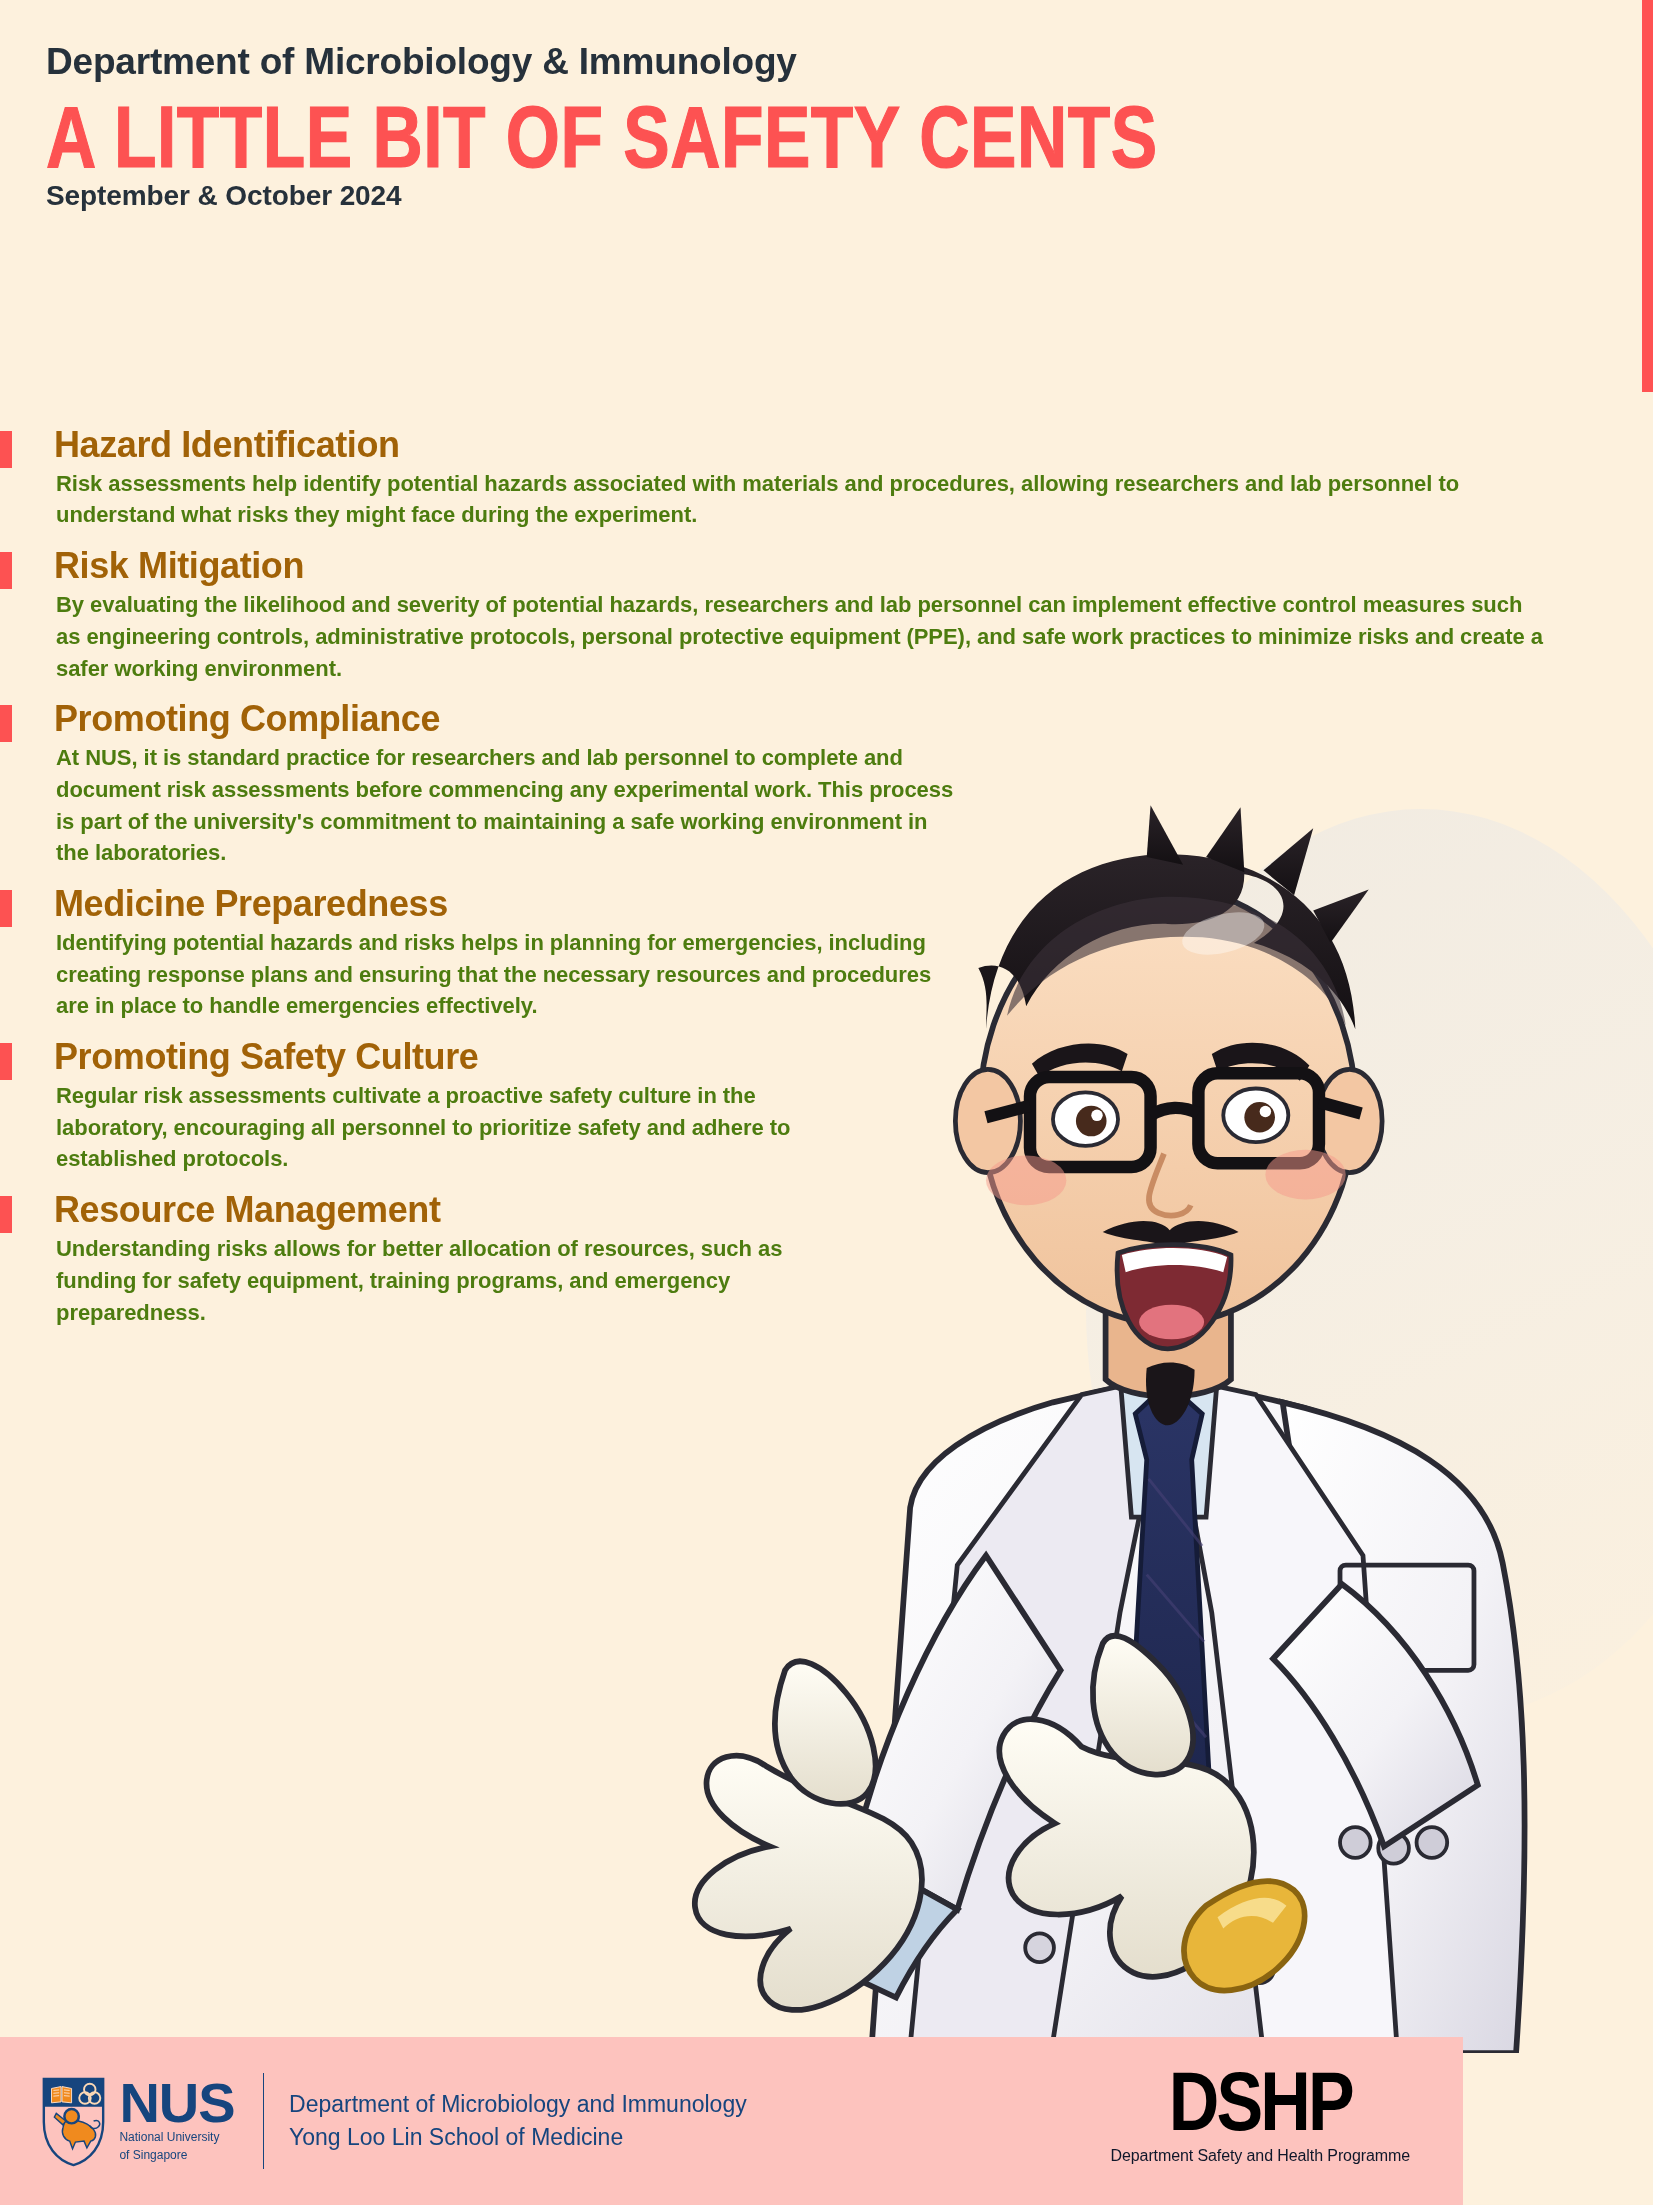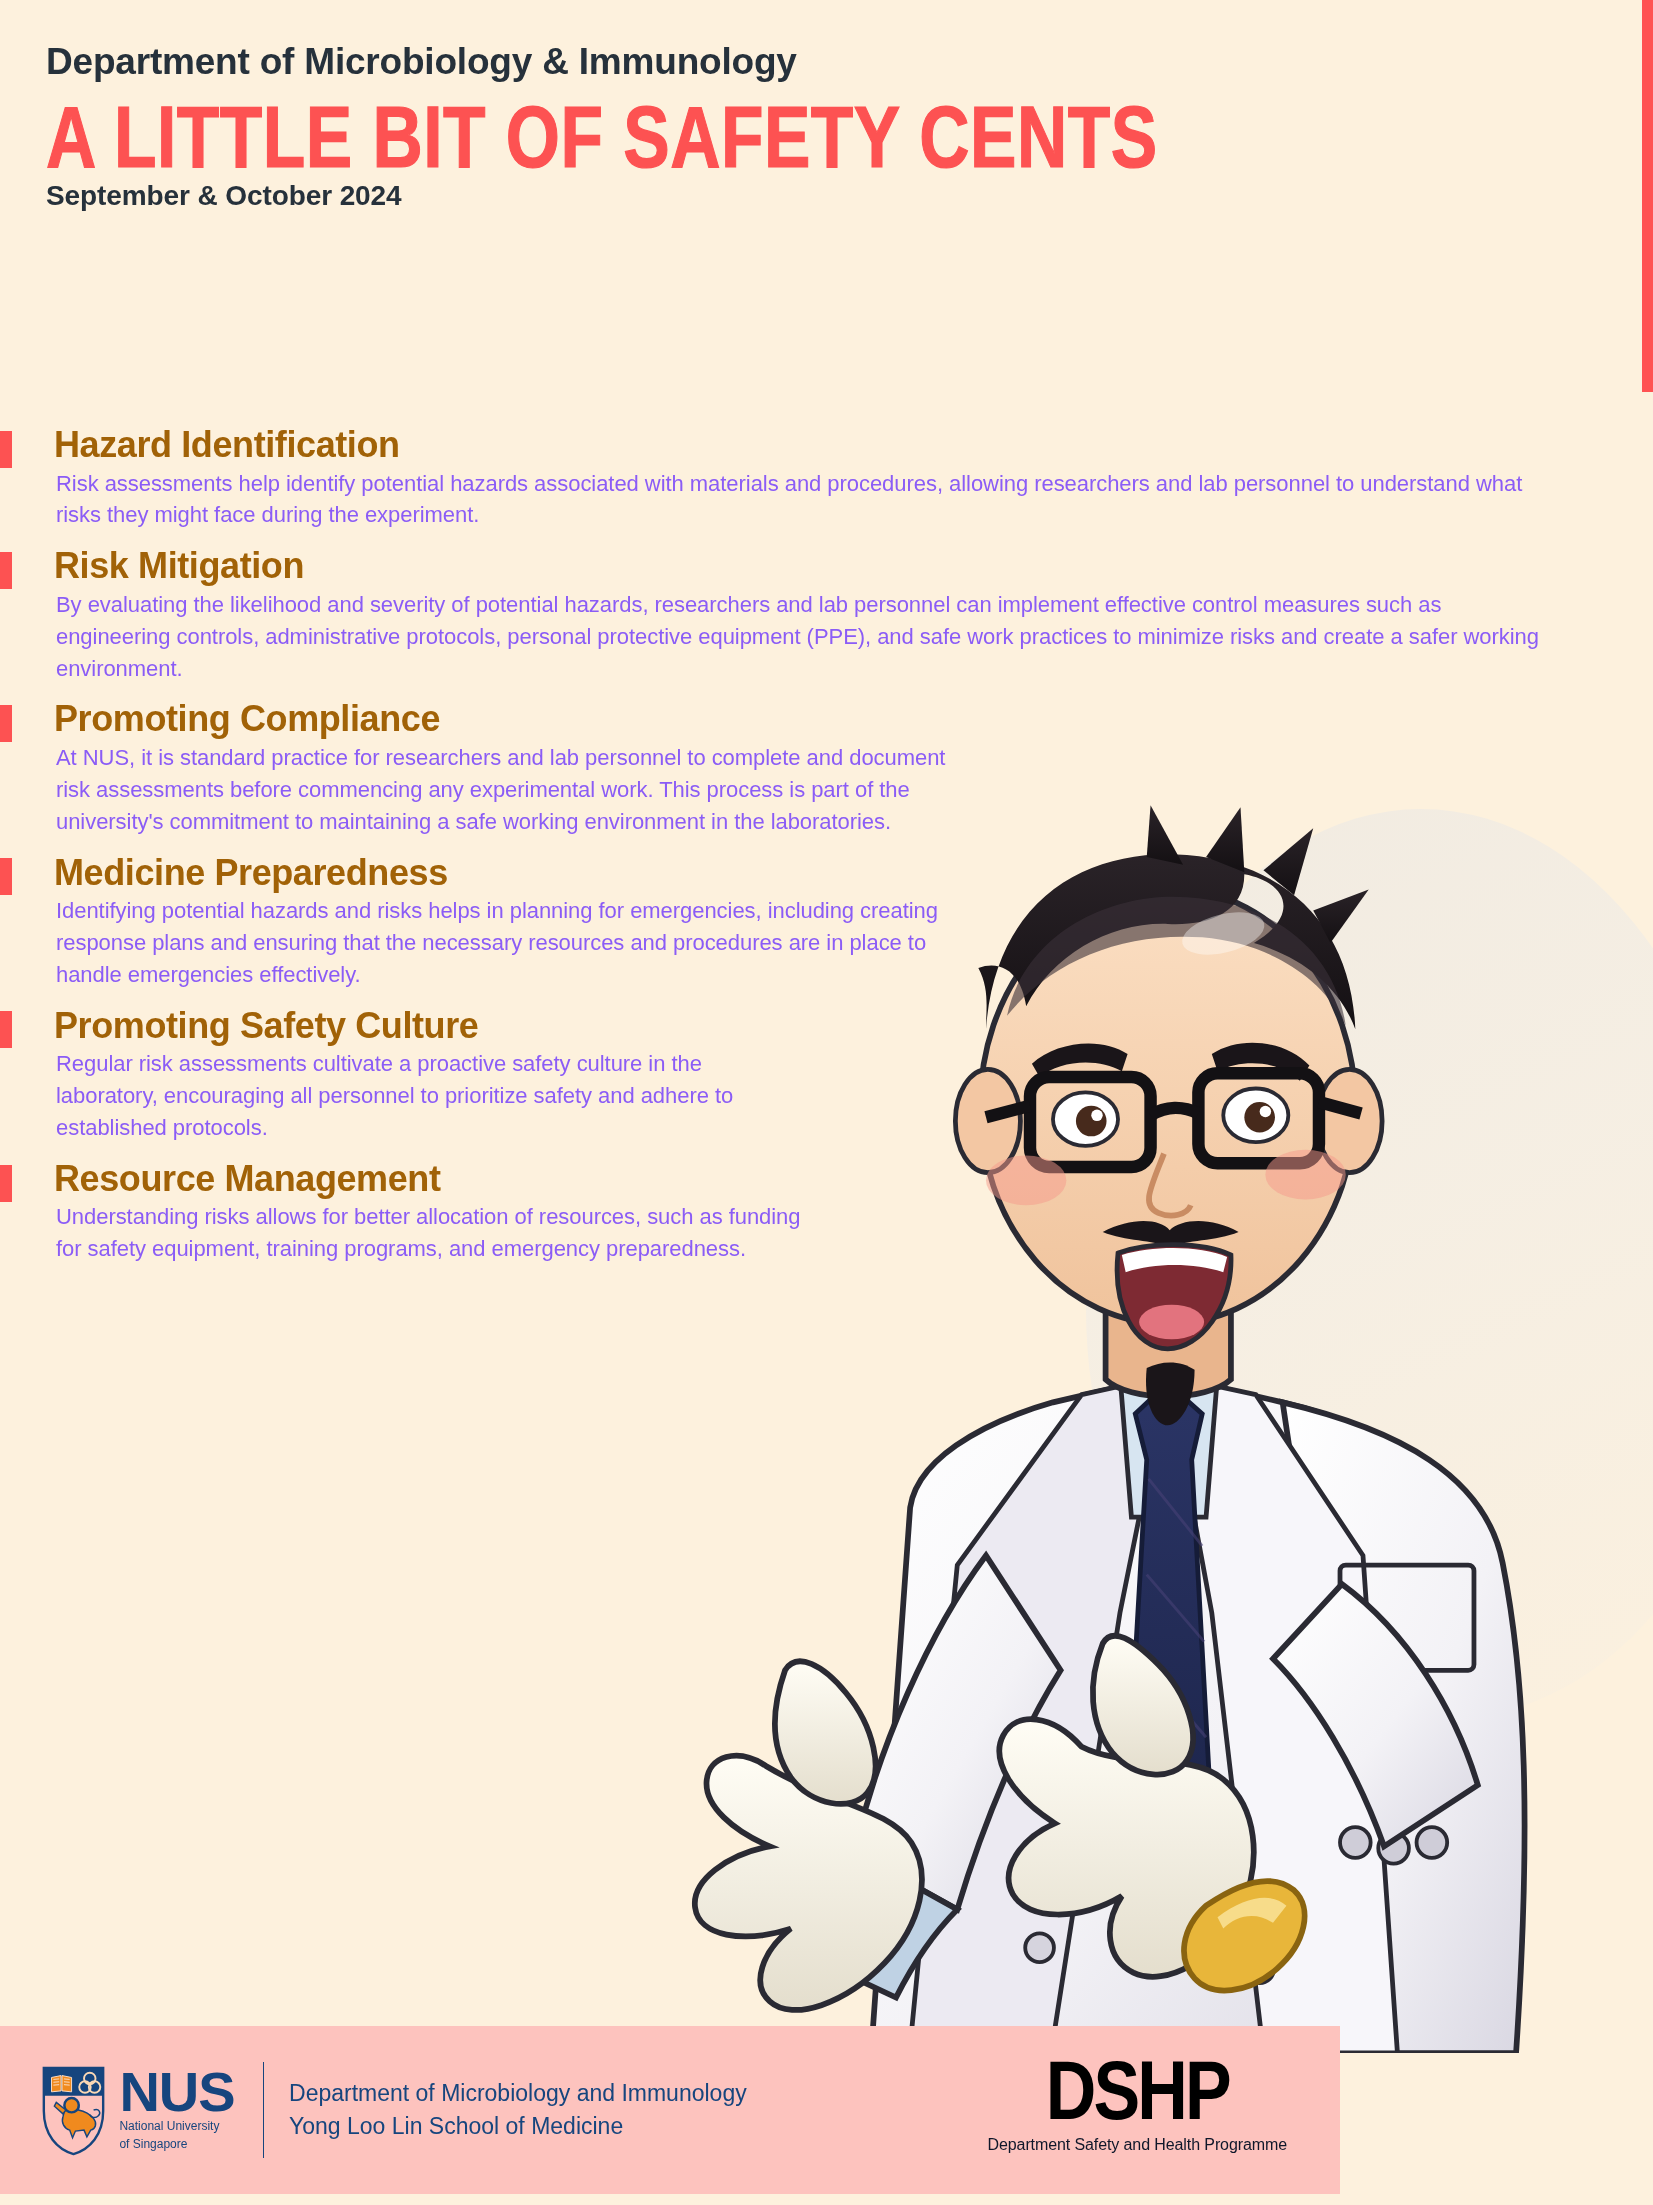--- a/index.html
+++ b/index.html
@@ -52,36 +52,36 @@
   .sections{position:absolute;left:0;top:426px;width:1654px;}
   .section{position:relative;margin-bottom:16.3px;}
   .bar{
     position:absolute;left:0;top:4.8px;width:11.5px;height:37px;background:#FD5252;
   }
   .sec-head{
     margin:0 0 2.9px 54px;font-size:36px;font-weight:800;color:#a16207;
     letter-spacing:-0.4px;line-height:1.08;
   }
   .sec-body{
-    margin:0 0 0 56px;font-size:22px;font-weight:400;color:#8b5cf6;
+    margin:0 0 0 56px;font-size:22px;font-weight:700;color:#4d7c0f;
     line-height:1.44;letter-spacing:-0.05px;
   }
   .w-full .sec-body{width:1493px;}
   .w-mid  .sec-body{width:909px;}
   .w-narrow .sec-body{width:747px;}
 
   
   .illustration{
     position:absolute;left:670px;top:790px;width:986px;height:1263px;
     pointer-events:none;
   }
 
   
   .footer{
-    position:absolute;left:0;bottom:11px;width:1340px;height:168px;background:#FDC3BE;
+    position:absolute;left:0;bottom:0;width:1463px;height:168px;background:#FDC3BE;
     display:flex;align-items:center;
   }
   .nus-block{display:flex;align-items:center;margin-left:40px;}
   .nus-crest{width:67px;height:91px;flex:none;}
   .nus-word{margin-left:12.4px;}
   .nus-letters{
     font-size:56px;font-weight:800;color:#16457E;line-height:.84;
     letter-spacing:-1px;font-family:"Liberation Sans", sans-serif;
   }
   .nus-sub{

